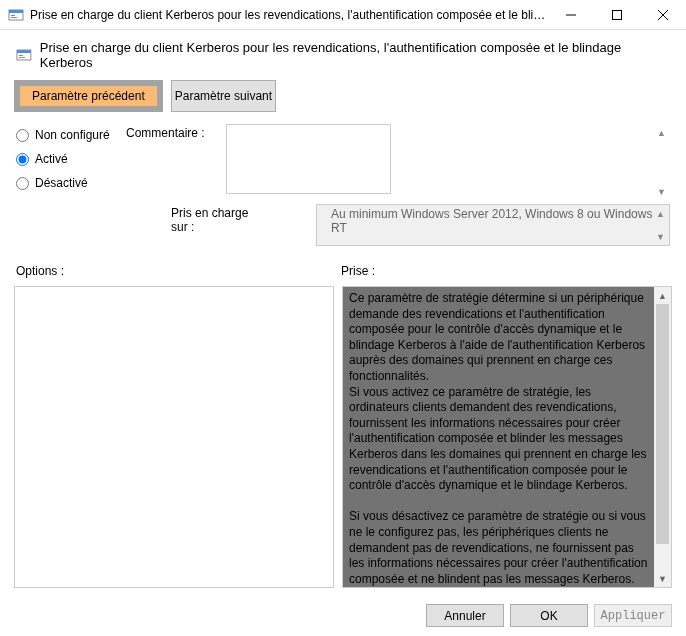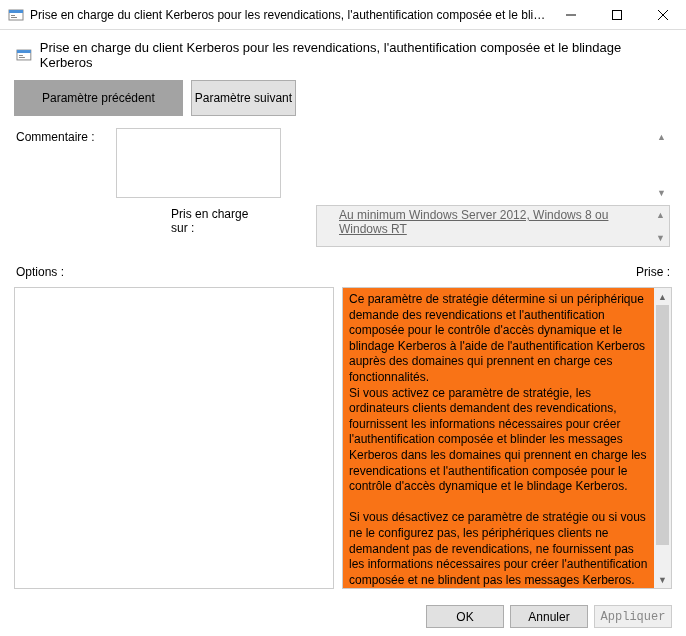--- a/index.html
+++ b/index.html
@@ -7,37 +7,37 @@
 .titlebar { height: 30px; display: flex; align-items: center; padding-left: 8px; border-bottom: 1px solid #ddd; }
 .titlebar-icon { width: 16px; height: 16px; margin-right: 6px; }
 .titlebar-text { flex: 1; font-size: 12px; white-space: nowrap; overflow: hidden; text-overflow: ellipsis; }
 .titlebar-buttons { display: flex; }
 .titlebar-btn { width: 46px; height: 30px; display: flex; align-items: center; justify-content: center; font-family: "Segoe UI", sans-serif; }
 .header-row { padding: 10px 16px 4px 16px; display: flex; align-items: center; }
 .header-icon { width: 16px; height: 16px; margin-right: 8px; }
 .header-text { font-size: 13px; }
 .nav-row { padding: 6px 14px 10px 14px; display: flex; gap: 8px; }
 .nav-btn { padding: 4px 3px; font-size: 12px; font-family: inherit; background: #e1e1e1; border: 1px solid #adadad; }
-.nav-btn.active { background: #a3a3a3; border: 8px solid #a3a3a3; padding: 3px 20px; }
+.nav-btn.active { background: #fdba74; border: 6px solid #a3a3a3; padding: 3px 12px; }
 .config-row { display: flex; padding: 2px 16px; }
 .radio-group { width: 110px; padding-top: 4px; }
 .radio-item { display: flex; align-items: center; margin-bottom: 10px; cursor: default; }
 .radio-item input { margin-right: 6px; }
 .label-col { width: 100px; text-align: left; padding-right: 8px; padding-top: 2px; }
 .comment-box { flex: 1; border: 1px solid #cccccc; height: 70px; position: relative; background: #fff; padding: 2px 4px; resize: none; font-family: inherit; font-size: 12px; }
 .supported-row { display: flex; padding: 2px 16px 10px 16px; gap: 45px; }
-.supported-box { flex: 1; border: 1px solid #cccccc; background: #f0f0f0; height: 42px; position: relative; padding: 2px 22px; color: #666; font-size: 12px; text-decoration: underline; }
+.supported-box { flex: 1; border: 1px solid #cccccc; background: #f0f0f0; height: 42px; position: relative; padding: 2px 14px; color: #666; font-size: 12px; }
 .scrollbtn { position: absolute; right: 1px; width: 15px; height: 15px; display: flex; align-items: center; justify-content: center; color: #888; font-size: 9px; }
 .scrollbtn.top { top: 1px; }
 .scrollbtn.bottom { bottom: 1px; }
-.panels-labels { display: flex; padding: 8px 16px 4px 16px; justify-content: space-between; }
+.panels-labels { display: flex; padding: 8px 16px 4px 16px; }
 .panels-labels .opt-lbl { width: 325px; }
 .panels { display: flex; padding: 4px 14px; gap: 8px; }
 .options-panel { width: 320px; height: 302px; border: 1px solid #cccccc; background: #fff; }
-.help-panel { flex: 1; height: 302px; border: 1px solid #cccccc; background: #f97316; position: relative; display: flex; }
+.help-panel { flex: 1; height: 302px; border: 1px solid #cccccc; background: #737373; position: relative; display: flex; }
 .help-text { flex: 1; padding: 4px 6px; font-size: 12px; line-height: 1.3; overflow: hidden; }
 .help-scroll { width: 17px; background: #f0f0f0; display: flex; flex-direction: column; }
 .help-scroll .arrow { height: 17px; display: flex; align-items: center; justify-content: center; color: #666; font-size: 9px; }
 .help-scroll .track { flex: 1; position: relative; }
 .help-scroll .thumb { position: absolute; top: 0; left: 2px; right: 2px; height: 240px; background: #cdcdcd; }
 .footer { display: flex; justify-content: flex-end; padding: 12px 14px; gap: 6px; }
 .footer-btn { width: 78px; height: 23px; font-size: 12px; font-family: inherit; background: #e1e1e1; border: 1px solid #adadad; }
 .footer-btn.disabled { color: #888; background: #efefef; border-color: #ccc; font-family: Liberation Mono, monospace; }
 </style>
 </head>
@@ -80,20 +80,34 @@
     </svg>
   <span class="header-text">Prise en charge du client Kerberos pour les revendications, l'authentification composée et le blindage Kerberos</span>
 </div>
 
 <div class="nav-row">
   <button class="nav-btn active">Paramètre précédent</button>
   <button class="nav-btn">Paramètre suivant</button>
 </div>
 
 <div class="config-row">
+  <div class="radio-group">
+    <label class="radio-item">
+        <input type="radio" name="state" style="">
+        <span>Non configuré</span>
+      </label>
+    <label class="radio-item">
+        <input type="radio" name="state" checked="" style="">
+        <span>Activé</span>
+      </label>
+    <label class="radio-item">
+        <input type="radio" name="state" style="">
+        <span>Désactivé</span>
+      </label>
+  </div>
   <div class="label-col">Commentaire :</div>
   <div style="flex:1; position:relative;">
     <textarea class="comment-box" style=""></textarea>
     <div class="scrollbtn top">▲</div>
     <div class="scrollbtn bottom">▼</div>
   </div>
 </div>
 
 <div class="supported-row">
   <div style="width:110px;"></div>
@@ -122,16 +136,16 @@
       <div class="arrow">▲</div>
       <div class="track">
           <div class="thumb"></div>
         </div>
       <div class="arrow">▼</div>
     </div>
   </div>
 </div>
 
 <div class="footer">
+  <button class="footer-btn">Annuler</button>
   <button class="footer-btn">OK</button>
-  <button class="footer-btn">Annuler</button>
   <button class="footer-btn disabled">Appliquer</button>
 </div>
 
 </body></html>

